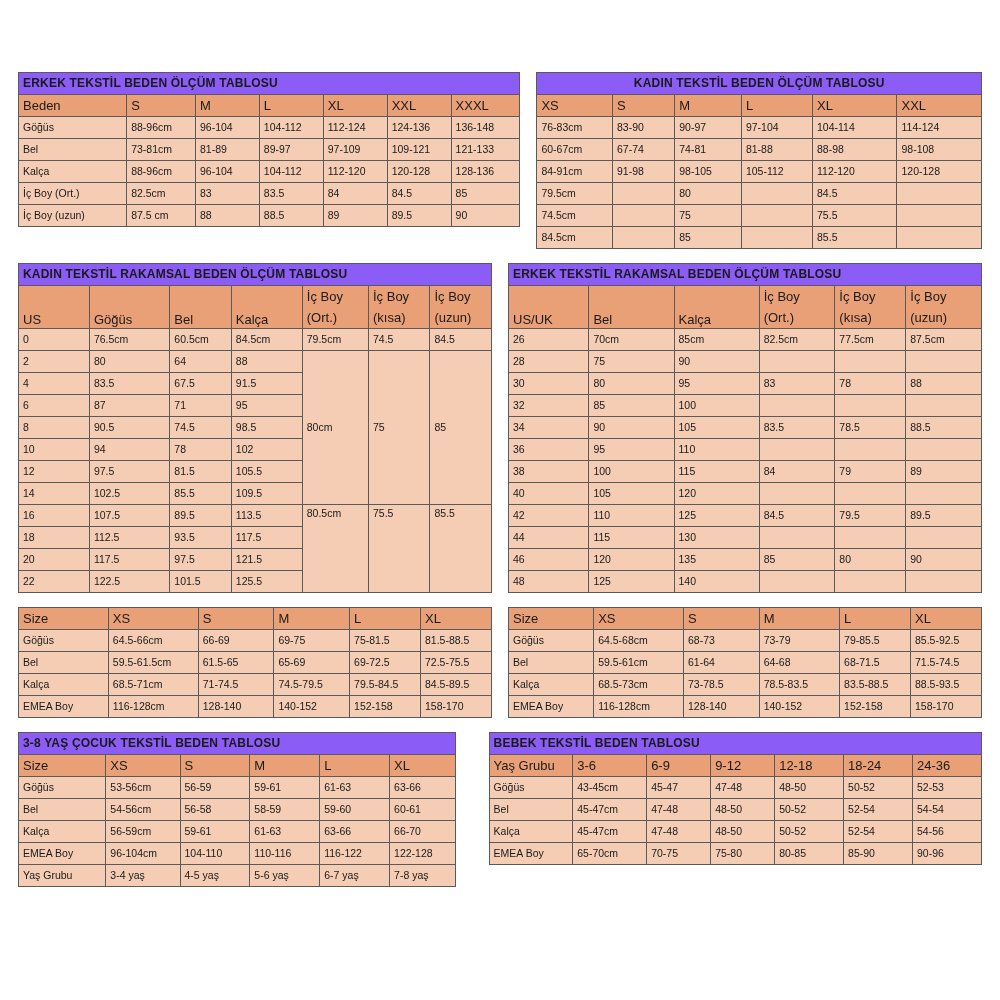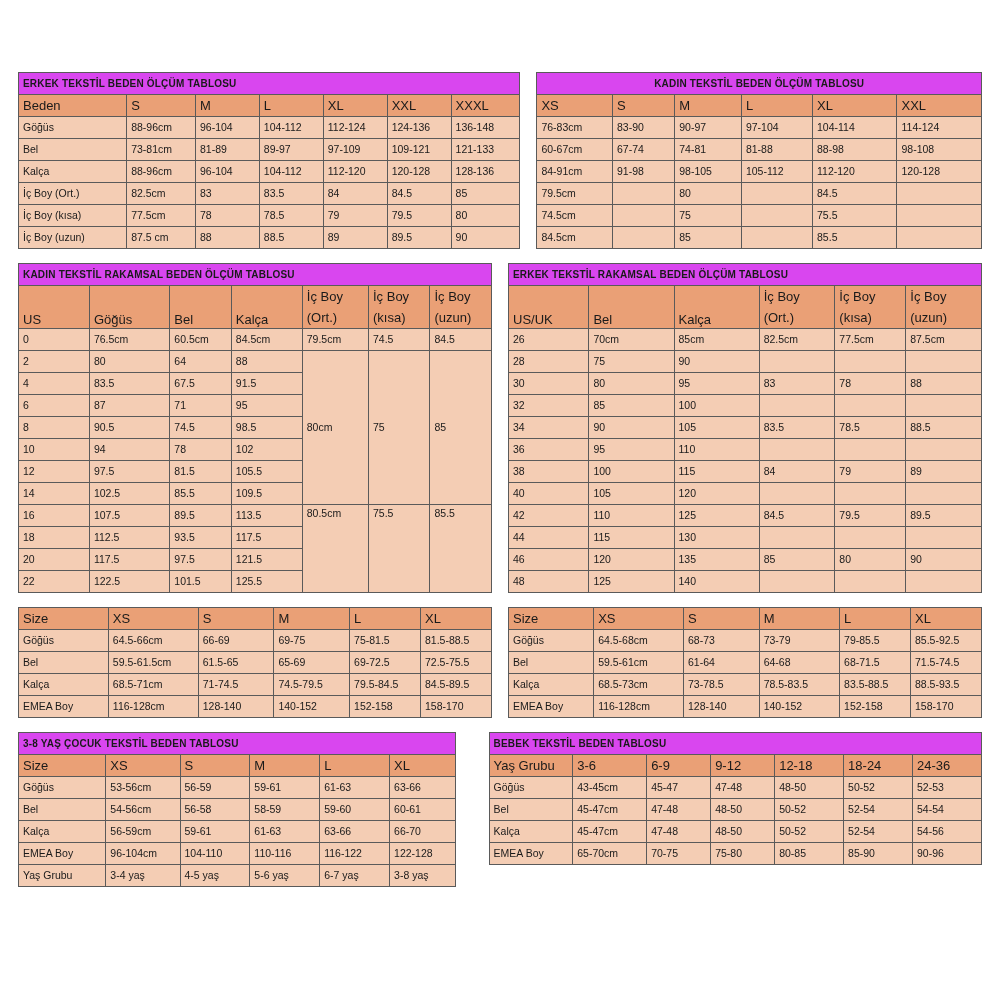--- a/index.html
+++ b/index.html
@@ -39,23 +39,23 @@
     padding: 2px 4px;
     text-align: left;
     font-weight: normal;
     white-space: nowrap;
     overflow: hidden;
     height: 17px;
     line-height: 13px;
     vertical-align: middle;
   }
   .hdr-title td {
-    background: #d946ef;
+    background: #8b5cf6;
     font-weight: bold;
-    font-size: 10px;
+    font-size: 12px;
     letter-spacing: 0.2px;
   }
   .hdr-cols td {
     background: #eaa076;
     font-size: 13px;
   }
   .body-row td {
     background: #f4cdb4;
   }
   .spanbox {
@@ -123,29 +123,20 @@
         <tr class="body-row">
           <td>İç Boy (Ort.)</td>
           <td>82.5cm</td>
           <td>83</td>
           <td>83.5</td>
           <td>84</td>
           <td>84.5</td>
           <td>85</td>
         </tr>
         <tr class="body-row">
-          <td>İç Boy (kısa)</td>
-          <td>77.5cm</td>
-          <td>78</td>
-          <td>78.5</td>
-          <td>79</td>
-          <td>79.5</td>
-          <td>80</td>
-        </tr>
-        <tr class="body-row">
           <td>İç Boy (uzun)</td>
           <td>87.5 cm</td>
           <td>88</td>
           <td>88.5</td>
           <td>89</td>
           <td>89.5</td>
           <td>90</td>
         </tr>
       </tbody>
         </table>
@@ -636,21 +627,21 @@
           <td>110-116</td>
           <td>116-122</td>
           <td>122-128</td>
         </tr>
         <tr class="body-row">
           <td>Yaş Grubu</td>
           <td>3-4 yaş</td>
           <td>4-5 yaş</td>
           <td>5-6 yaş</td>
           <td>6-7 yaş</td>
-          <td>3-8 yaş</td>
+          <td>7-8 yaş</td>
         </tr>
       </tbody>
         </table>
     </div>
 
     <div class="tablewrap" style="flex:1.06 1 0;padding-left:17px;">
       <table>
         <colgroup>
           <col style="width:17%">
             <col style="width:15%">

